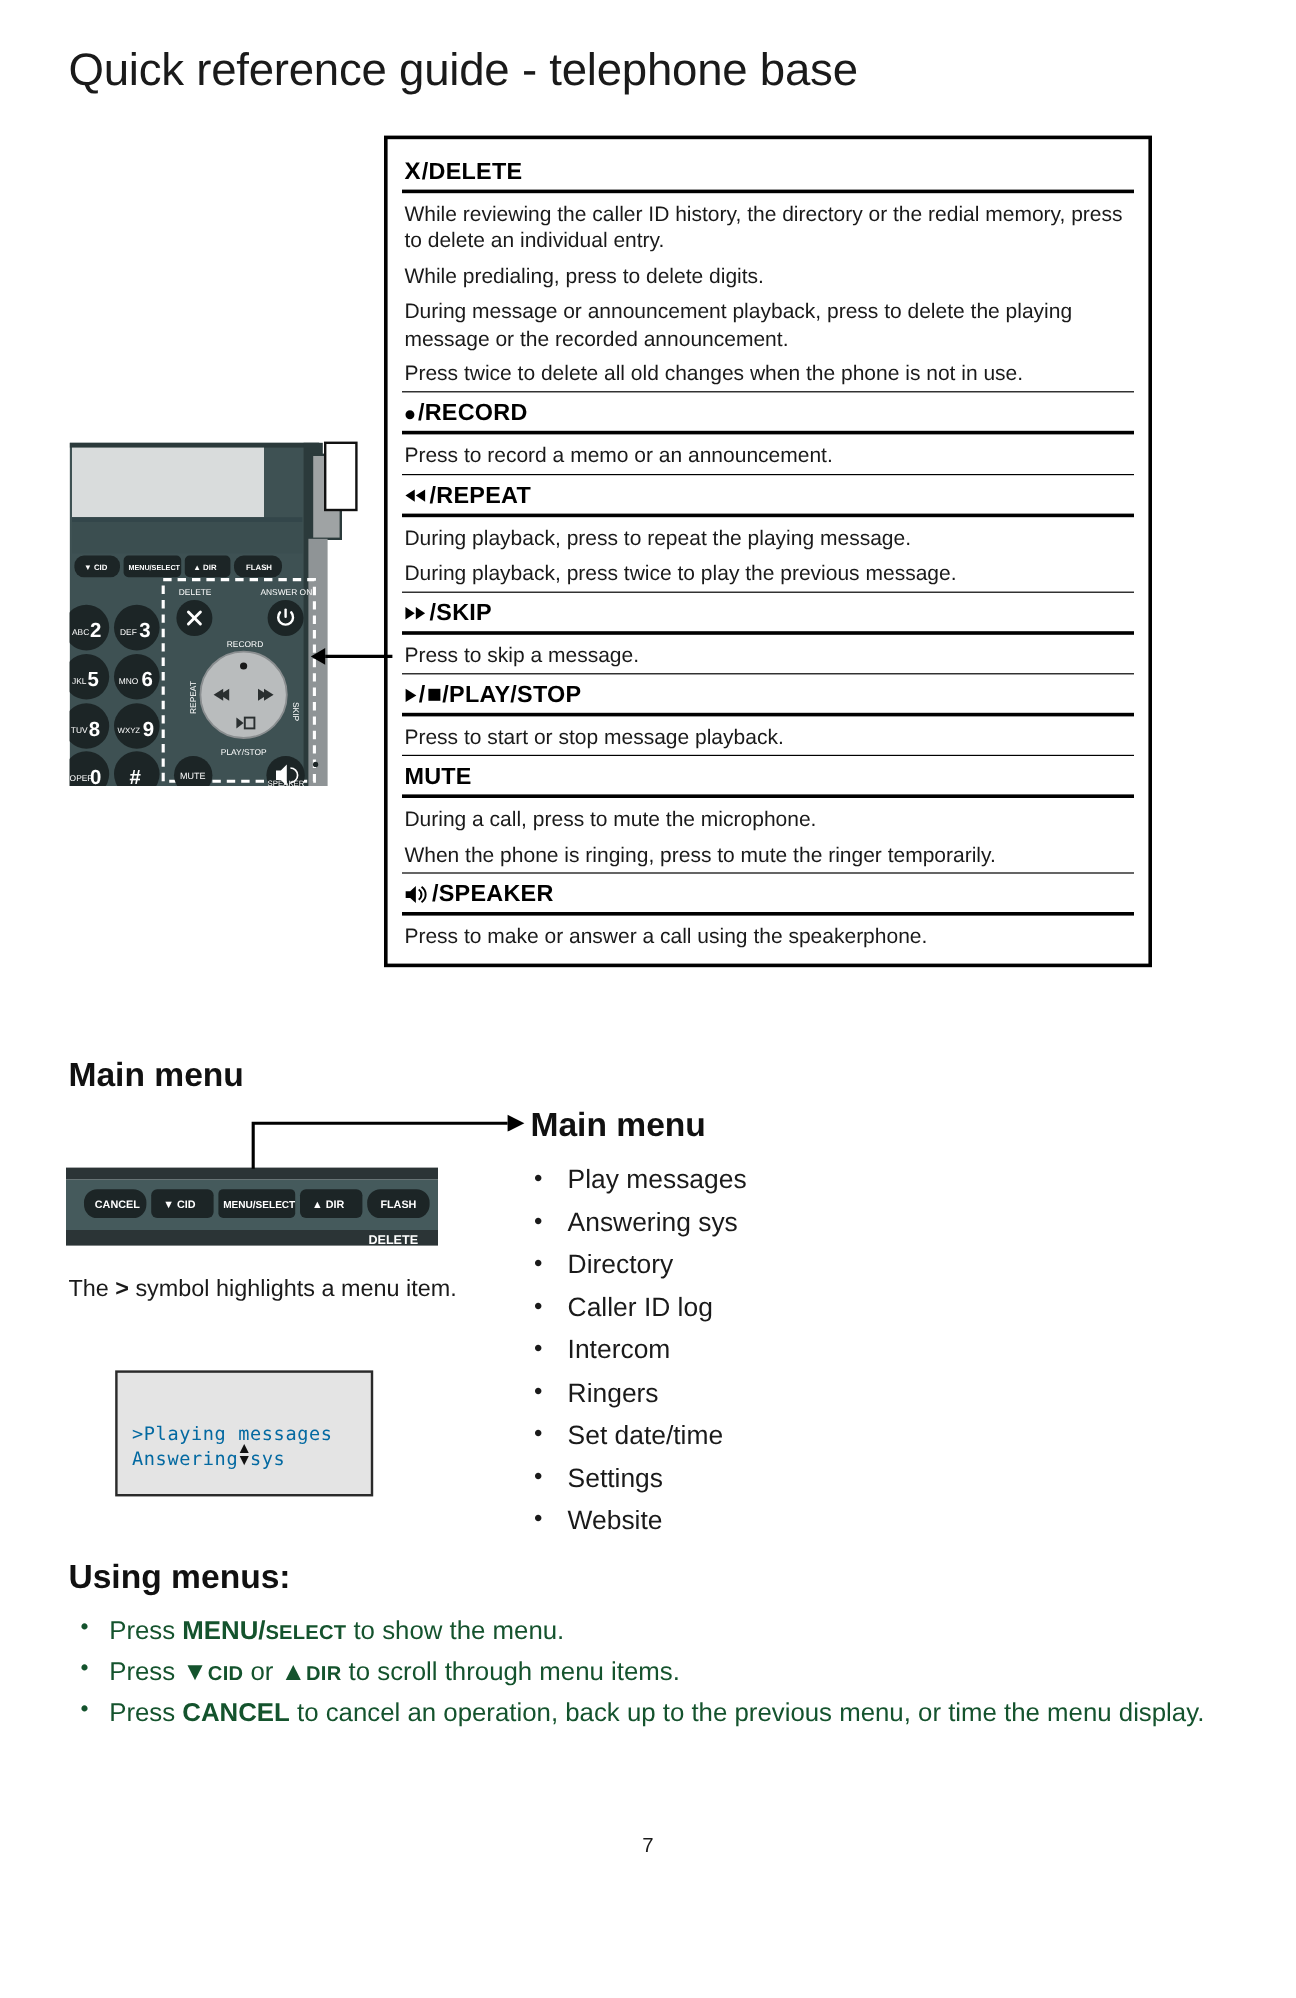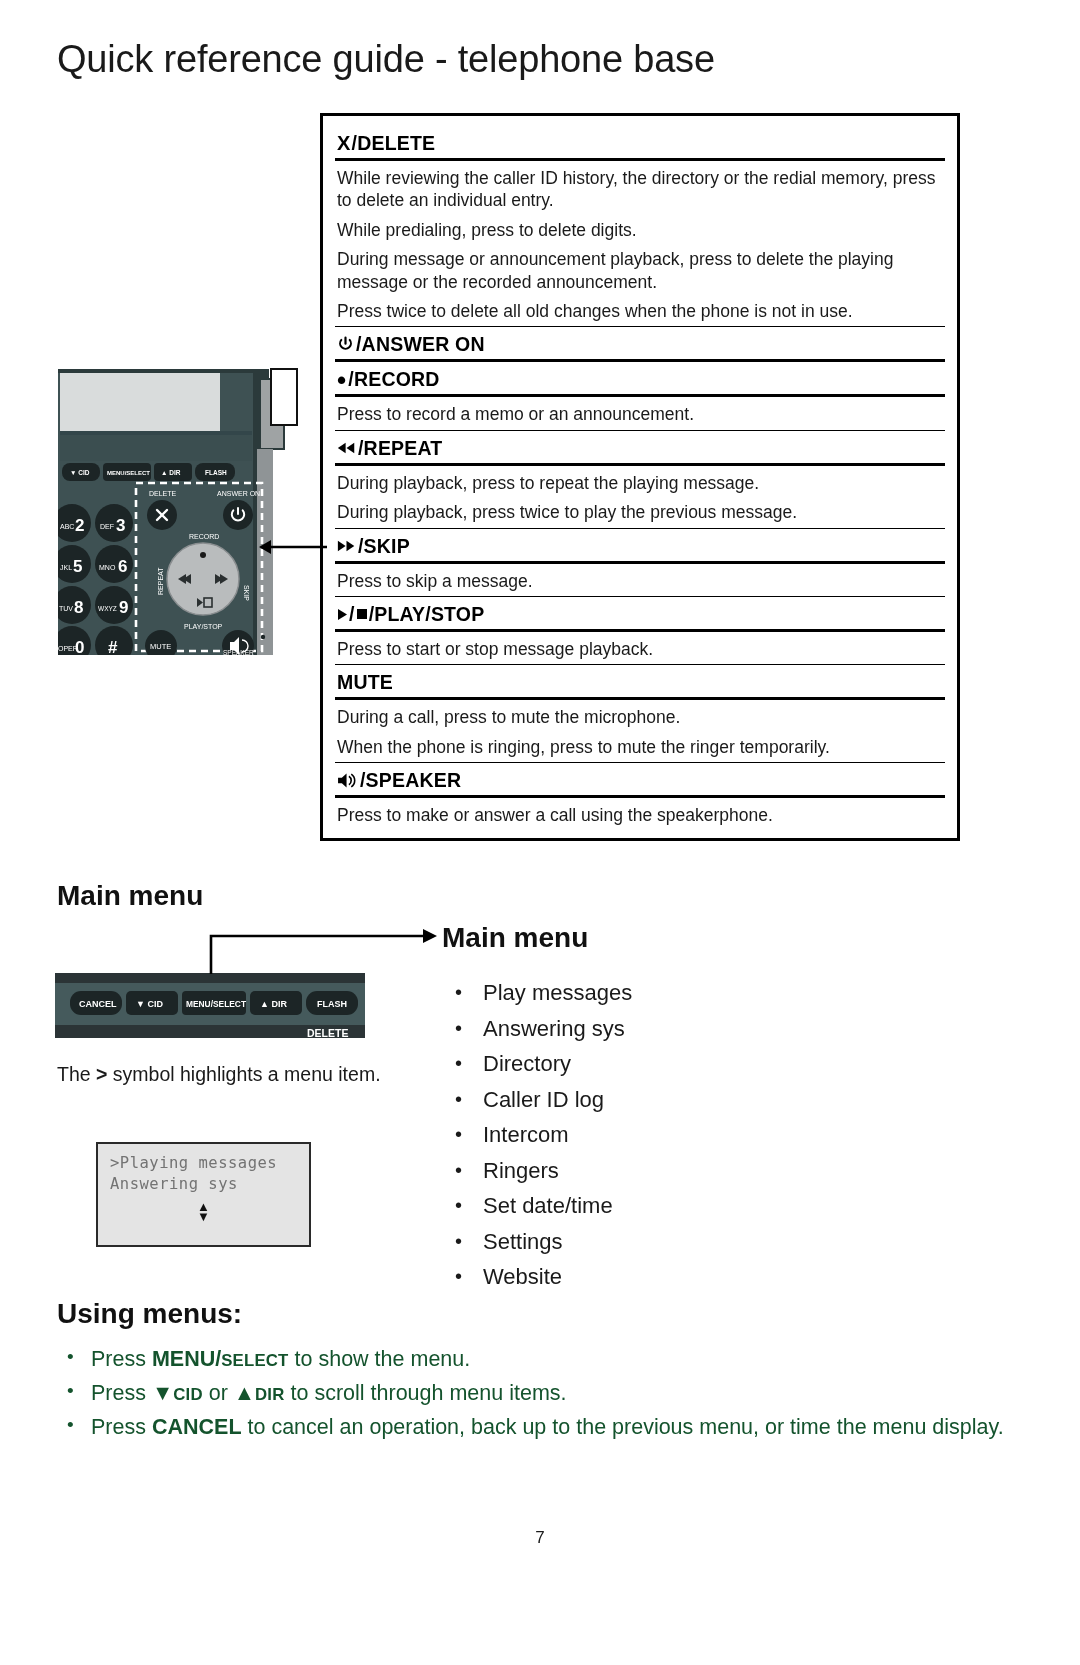--- a/index.html
+++ b/index.html
@@ -62,38 +62,38 @@
   }
   .note b{ font-weight:bold; }
 
   
   .lcd{
     position:absolute; left:96px; top:1142px; width:215px; height:105px;
     background:#e4e4e4; border:2.5px solid #2a2a2a;
   }
   .lcd-txt{
     font-family:"DejaVu Sans Mono", monospace;
-    font-size:15.5px; letter-spacing:0.5px; color:#737373;
-    position:absolute; left:12px;
+    font-size:15.5px; letter-spacing:0.5px; color:#0369a1;
+    position:absolute; left:12px;margin-top:32px;
   }
   .lcd-l1{ top:10px; }
   .lcd-l2{ top:31px; }
   .lcd-arrows{
     position:absolute; left:0; right:0; top:58px; text-align:center;
     font-size:13px; line-height:10px; color:#111;
   }
 
   
   .mm-title{
     position:absolute; left:442px; top:922px;
     font-size:28px; font-weight:bold; color:#111;
   }
   .mm-list{
     position:absolute; left:432px; top:960px; width:330px;
-    margin:15px; padding:0; list-style:none;
+    margin:5px; padding:0; list-style:none;
   }
   .mm-list li{
     font-size:22px; line-height:35.5px; color:#1a1a1a;
     padding-left:36px; position:relative;
   }
   .mm-list li::before{
     content:"\2022"; position:absolute; left:8px; top:0;
     font-size:20px; color:#1a1a1a;
   }
 
@@ -131,29 +131,20 @@
 
   <div class="key-head">
     <span class="sym" style="font-weight:bold;font-size:20px;">X</span>
       <span>/DELETE</span>
   </div>
   <div class="key-line nob">While reviewing the caller ID history, the directory or the redial memory, press to delete an individual entry.</div>
   <div class="key-line nob">While predialing, press to delete digits.</div>
   <div class="key-line nob">During message or announcement playback, press to delete the playing message or the recorded announcement.</div>
   <div class="key-line">Press twice to delete all old changes when the phone is not in use.</div>
 
-  <div class="key-head">
-    <span class="sym" style="margin-right:1px;">
-      <svg width="17" height="17" viewBox="0 0 20 20" aria-hidden="true">
-        <path d="M10 2 L10 9" stroke="#000" stroke-width="2.6" stroke-linecap="round" fill="none"></path>
-        <path d="M5.1 4.6 A6.4 6.4 0 1 0 14.9 4.6" stroke="#000" stroke-width="2.4" fill="none" stroke-linecap="round"></path>
-      </svg>
-    </span>
-      <span>/ANSWER ON</span>
-  </div>
 
   <div class="key-head">
     <span class="sym" style="font-size:26px;line-height:18px;margin-right:1px;">•</span>
       <span>/RECORD</span>
   </div>
   <div class="key-line">Press to record a memo or an announcement.</div>
 
   <div class="key-head">
     <span class="sym" style="margin-right:1px;">
       <svg width="19" height="14" viewBox="0 0 22 14" aria-hidden="true">

